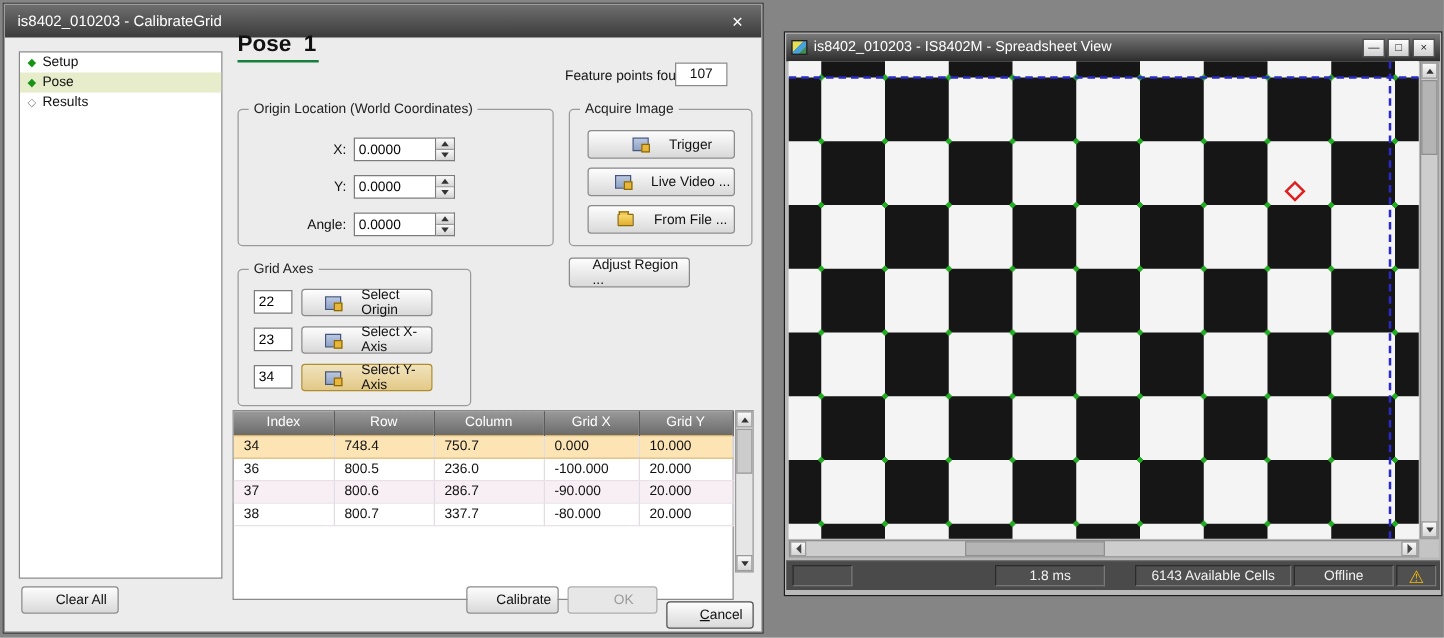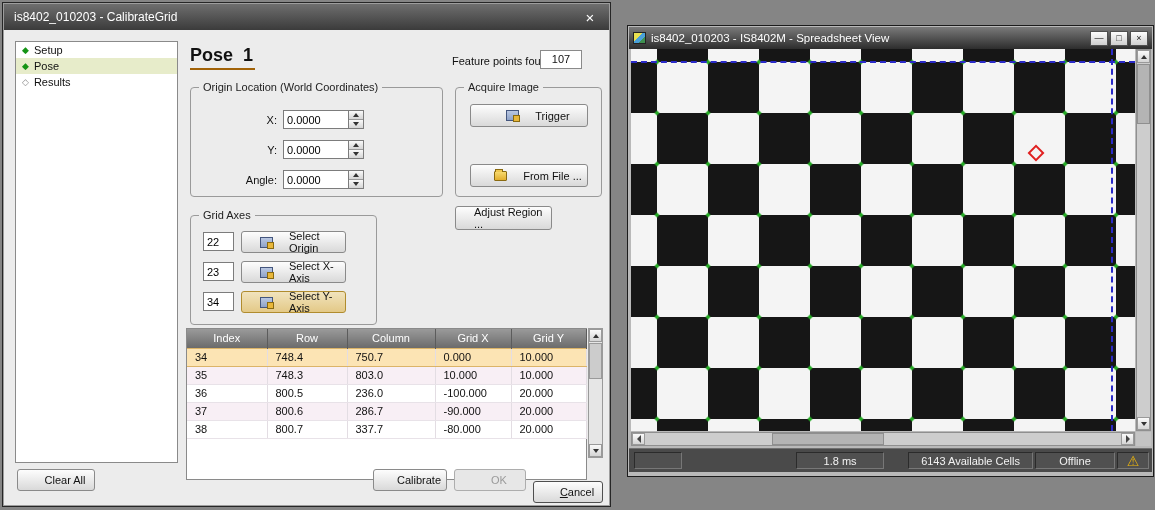--- a/index.html
+++ b/index.html
@@ -43,22 +43,22 @@
     position:absolute; left:12px; top:38px; width:163px; height:422px;
     background:#fff; border:1px solid #8a8a8a;
   }
   .side-item { display:flex; align-items:center; height:16px; padding-left:6px; gap:5px; }
   .side-item.sel { background:#e7ecca; }
   .bullet { font-size:9px; line-height:9px; }
   .bullet.filled { color:#159415; }
   .bullet.hollow { color:#8a8a8a; }
 
   .pose-heading {
-    position:absolute; left:187px; top:42px; font-size:18px; font-weight:bold;
-    border-bottom:2px solid #a16207; padding:0 2px 2px 0; white-space:pre;
+    position:absolute; left:187px; top:22px; font-size:18px; font-weight:bold;
+    border-bottom:2px solid #15803d; padding:0 2px 2px 0; white-space:pre;
   }
   .fp-label { position:absolute; left:424px; top:52px;margin-left:25px; }
   .fp-value {
     position:absolute; left:537px; top:47px; width:42px; height:19px;
     background:#fff; border:1px solid #8a8a8a; text-align:center; line-height:17px;
   }
 
   .grp-origin { left:187px; top:84px; width:253px; height:110px; }
   .olabel { position:absolute; width:66px; text-align:right; }
   .spin { position:absolute; width:15px; height:19px; border:1px solid #7c7c7c; border-left:none; }
@@ -210,20 +210,24 @@
             <span class="tri-down"></span>
           </div>
       </div>
     </div>
 
     <div class="gbox grp-acquire">
       <span class="glabel">Acquire Image</span>
       <div class="btn" style="left:14px; top:16px; width:118px; height:23px;">
         <span class="mini-ico"></span>
         <span>Trigger</span>
+      </div>
+      <div class="btn" style="left:14px; top:46px; width:118px; height:23px;">
+        <span class="mini-ico"></span>
+        <span>Live Video ...</span>
       </div>
       <div class="btn" style="left:14px; top:76px; width:118px; height:23px;">
         <span class="folder-ico"></span>
         <span>From File ...</span>
       </div>
     </div>
 
     <div class="gbox grp-axes">
       <span class="glabel">Grid Axes</span>
       <input class="numbox" style="left: 12px; top: 16px; width: 31px;" value="22">
@@ -266,27 +270,20 @@
           </tr>
         </thead>
         <tbody>
           <tr class="sel-row">
             <td>34</td>
             <td>748.4</td>
             <td>750.7</td>
             <td>0.000</td>
             <td>10.000</td>
           </tr>
-          <tr class="alt">
-            <td>35</td>
-            <td>748.3</td>
-            <td>803.0</td>
-            <td>10.000</td>
-            <td>10.000</td>
-          </tr>
           <tr>
             <td>36</td>
             <td>800.5</td>
             <td>236.0</td>
             <td>-100.000</td>
             <td>20.000</td>
           </tr>
           <tr class="alt">
             <td>37</td>
             <td>800.6</td>

